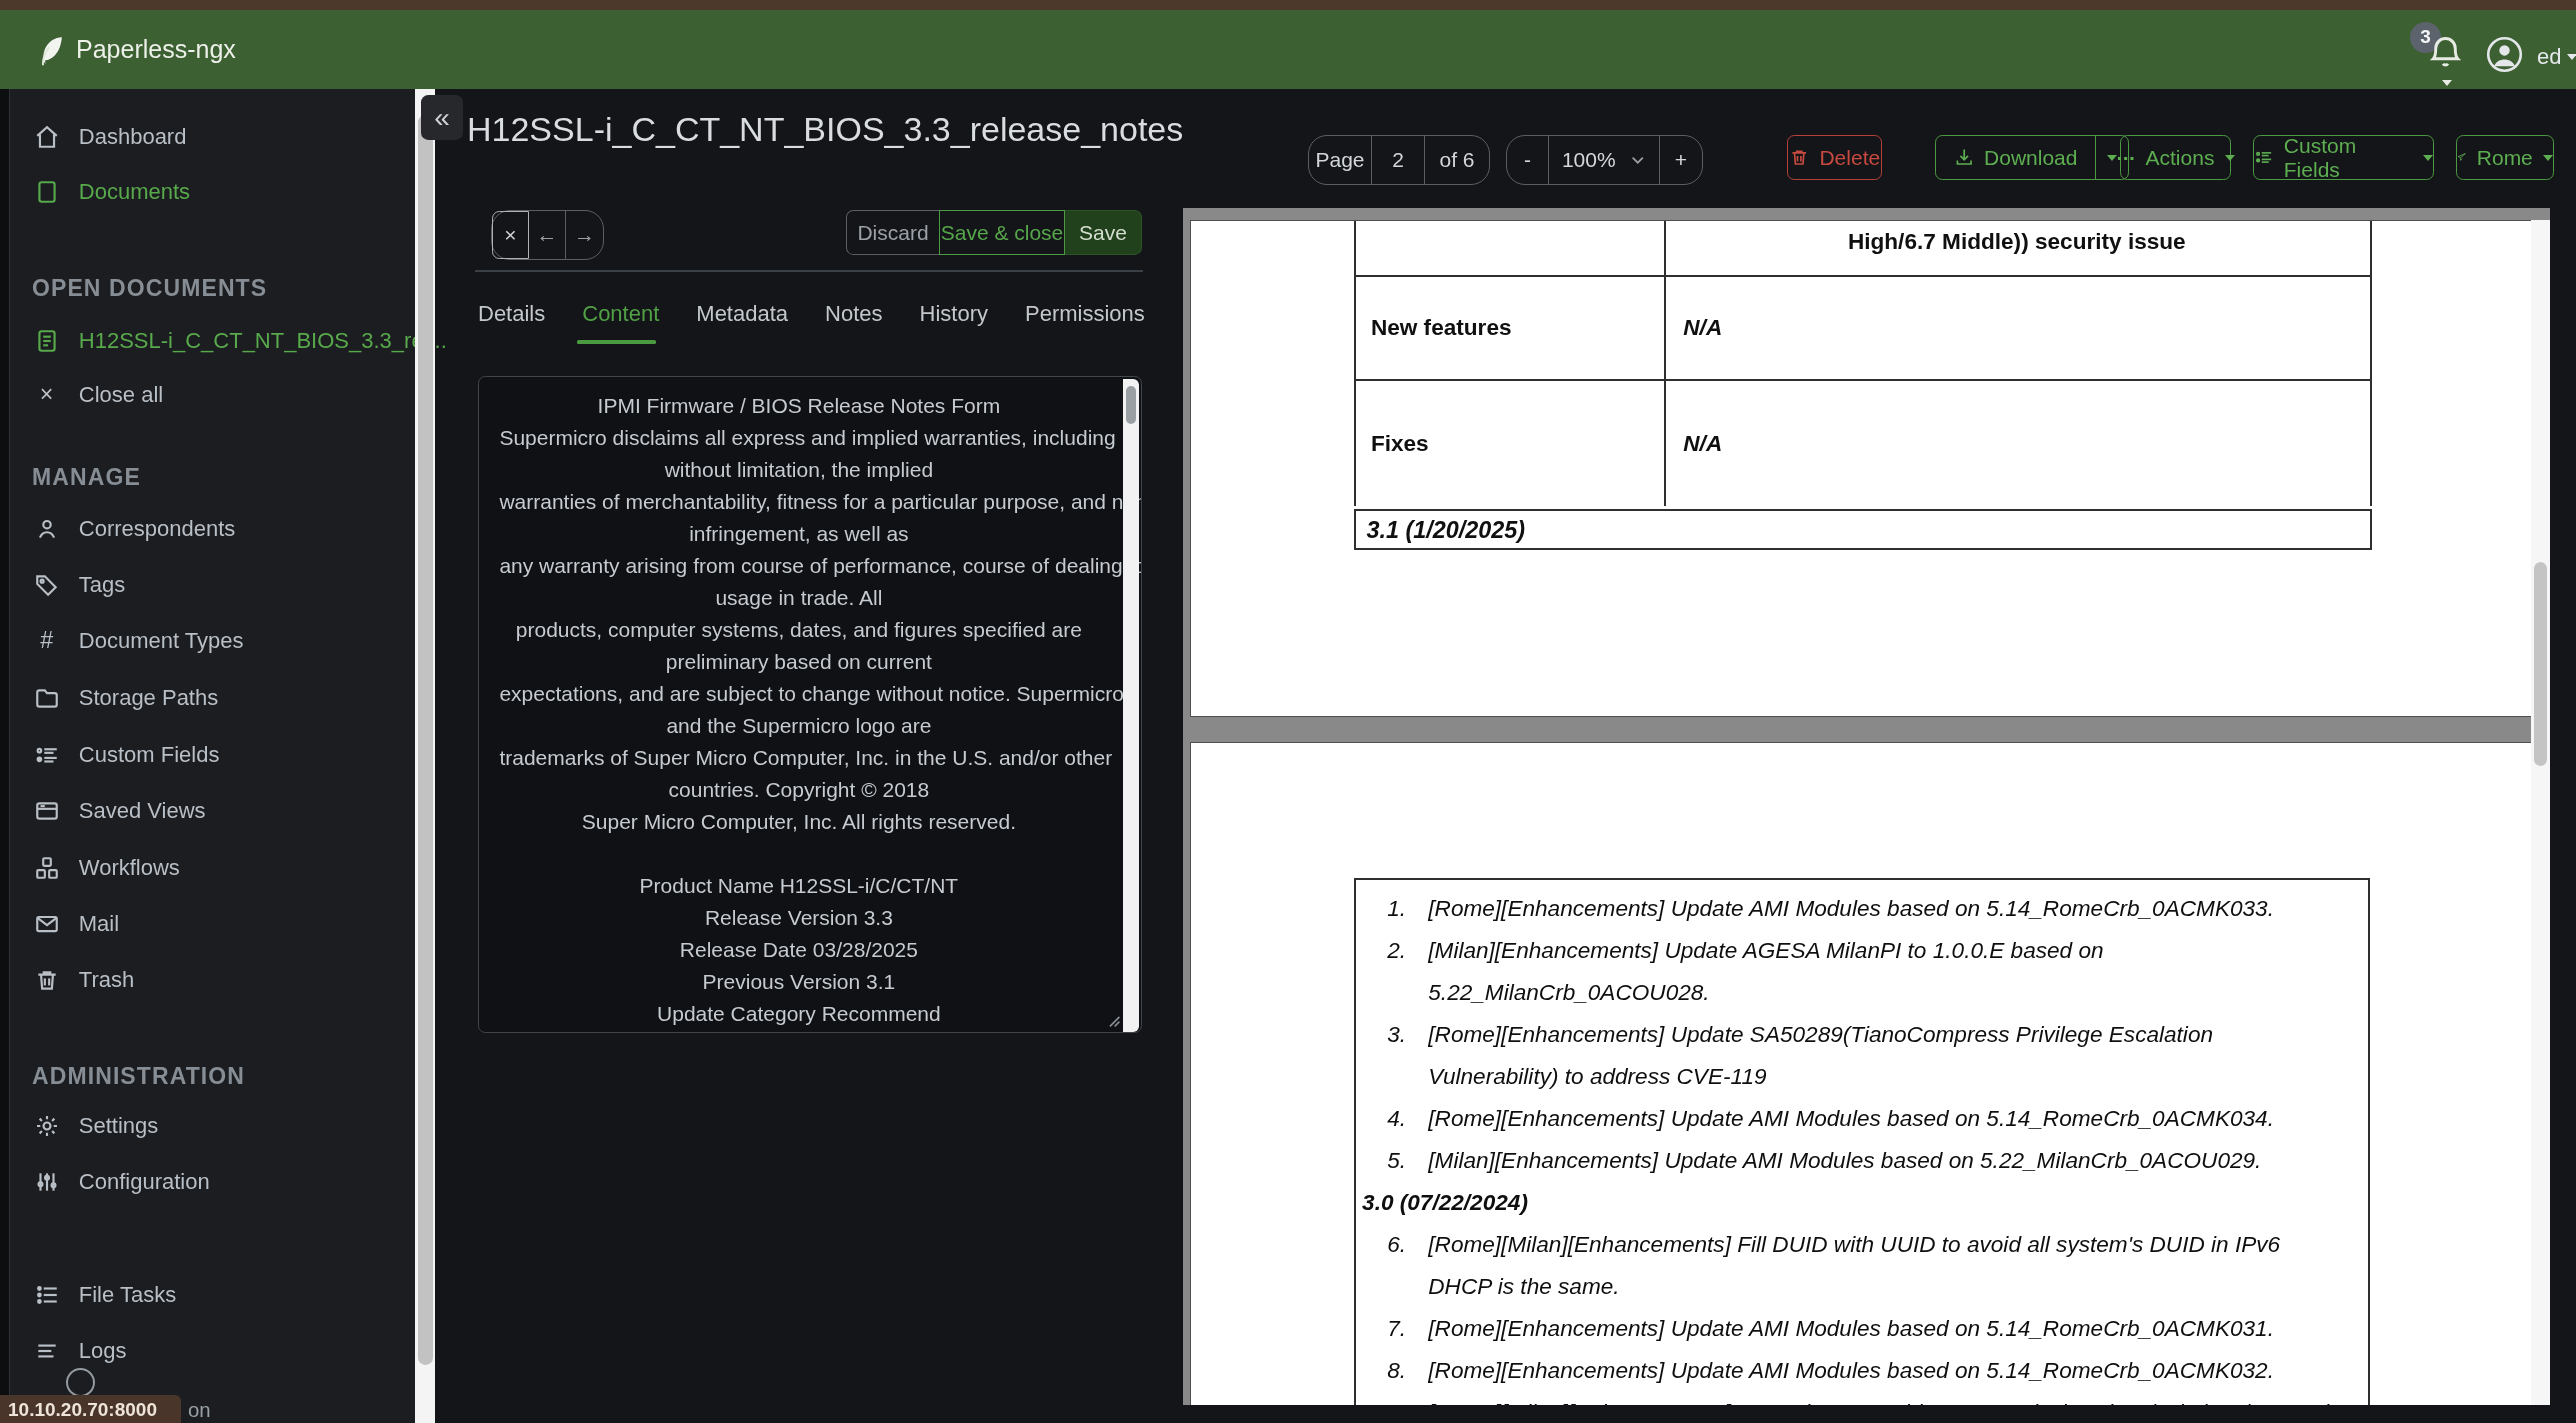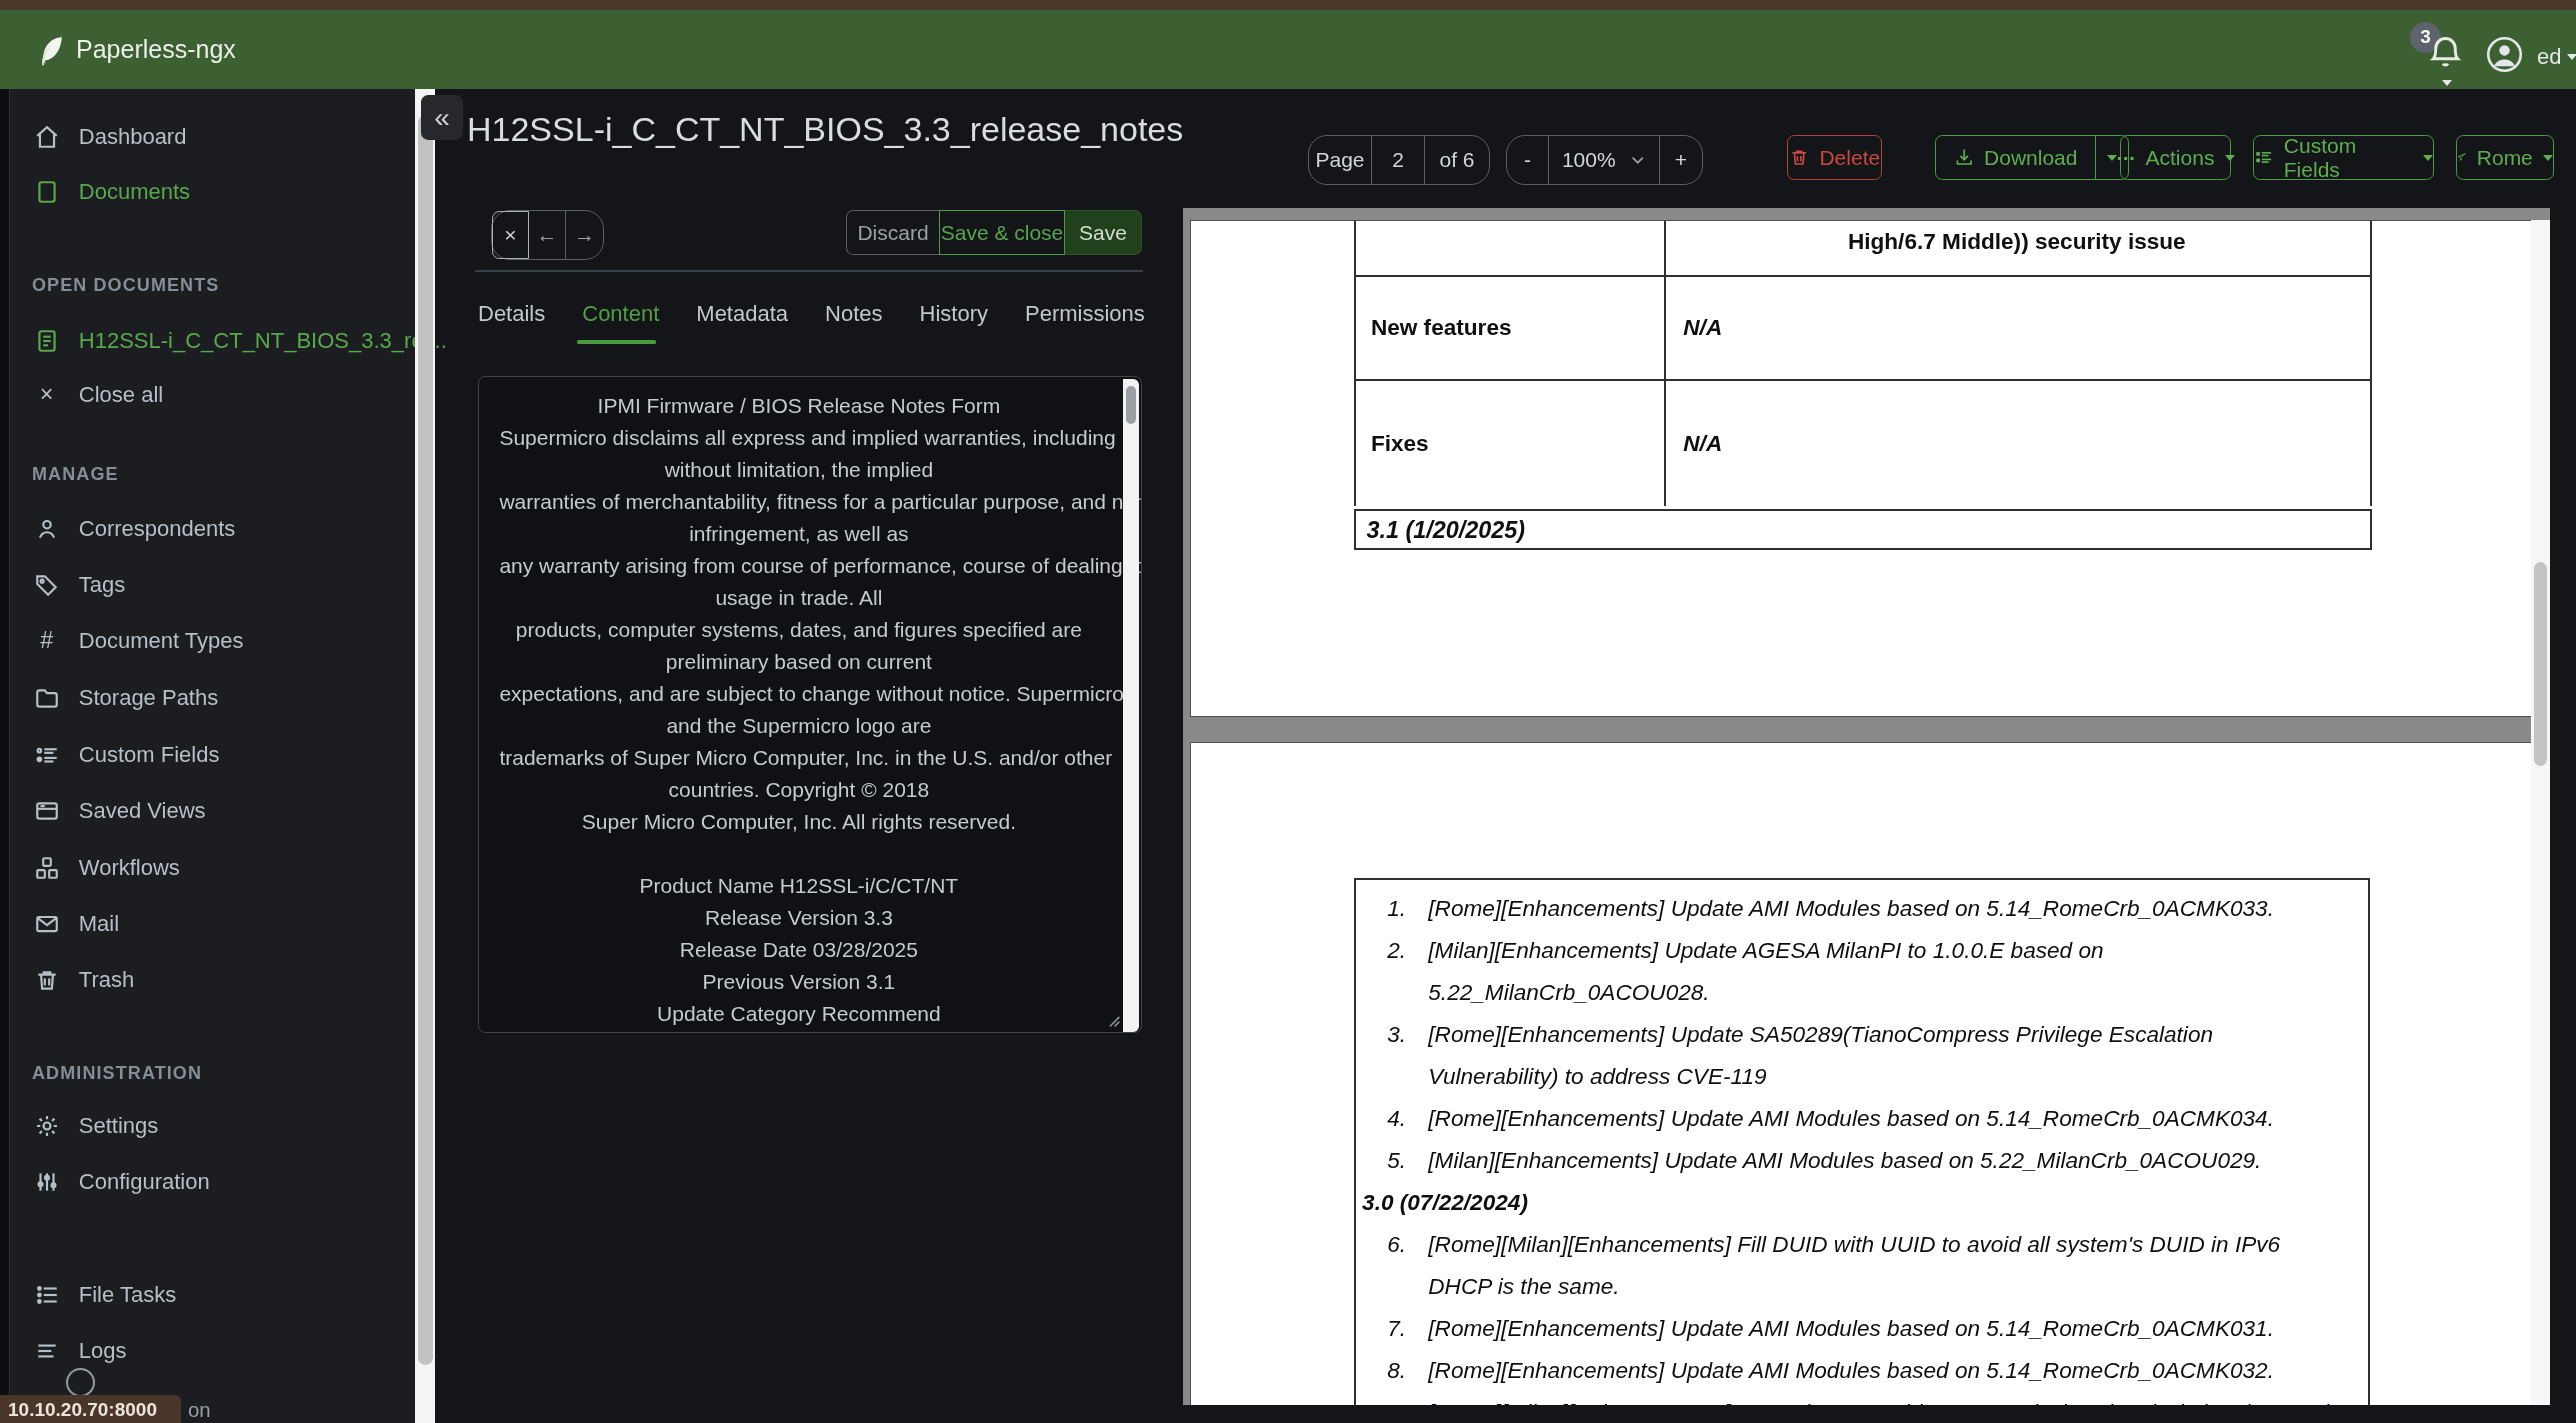--- a/index.html
+++ b/index.html
@@ -26,21 +26,21 @@
          border-top:8px solid currentColor;}
   .caret.sm{border-left-width:5.1px;border-right-width:5.1px;border-top-width:6.6px;}
 
   
   .sidebar{position:absolute;left:0;top:89px;width:415px;height:1335px;background:#1b1d20;}
   .edge-strip{position:absolute;left:0;top:89px;width:8.8px;height:1335px;background:#0d0e10;border-right:1.5px solid #2e3135;}
   .nav-item{position:absolute;left:8.8px;width:406px;height:45px;cursor:pointer;}
   .nav-item .ico{position:absolute;left:23.4px;top:8px;width:29px;height:29px;display:flex;align-items:center;justify-content:center;color:#b9bfc6;}
   .nav-item .lbl{position:absolute;left:70px;top:9.5px;font-size:22px;color:#b9bfc6;white-space:nowrap;}
   .nav-item.green .lbl,.nav-item.green .ico{color:#58a94b;}
-  .nav-head{position:absolute;left:32px;font-size:18px;font-weight:700;letter-spacing:1.1px;color:#868d94;}
+  .nav-head{position:absolute;left:32px;font-size:23px;font-weight:700;letter-spacing:1.1px;color:#868d94;}
   .glyph{font-size:23.4px;line-height:1;}
   .side-scroll-track{position:absolute;left:415px;top:89px;width:20.4px;height:1335px;background:#f4f4f4;}
   .side-scroll-thumb{position:absolute;left:418px;top:115px;width:14.6px;height:1250px;background:#c2c2c2;border-radius:7.3px;}
   .collapse-btn{position:absolute;left:421px;top:95px;width:42px;height:45px;background:#26282c;border-radius:7.3px;
                 color:#cfd3d7;font-size:28px;display:flex;align-items:center;justify-content:center;z-index:6;}
   .status-chip{position:absolute;left:0px;top:1395px;width:181px;height:29px;background:#49352a;border-top-right-radius:5.8px;
                color:#eee4d9;font-size:19px;font-weight:600;display:flex;align-items:center;padding-left:8px;box-sizing:border-box;z-index:4;}
   .partial-circle{position:absolute;left:66px;top:1368px;width:29px;height:29px;border:2.9px solid #949aa0;border-radius:50%;box-sizing:border-box;z-index:2;}
   .partial-tail{position:absolute;left:188px;top:1399px;font-size:20.4px;color:#9aa0a6;z-index:2;}
 

